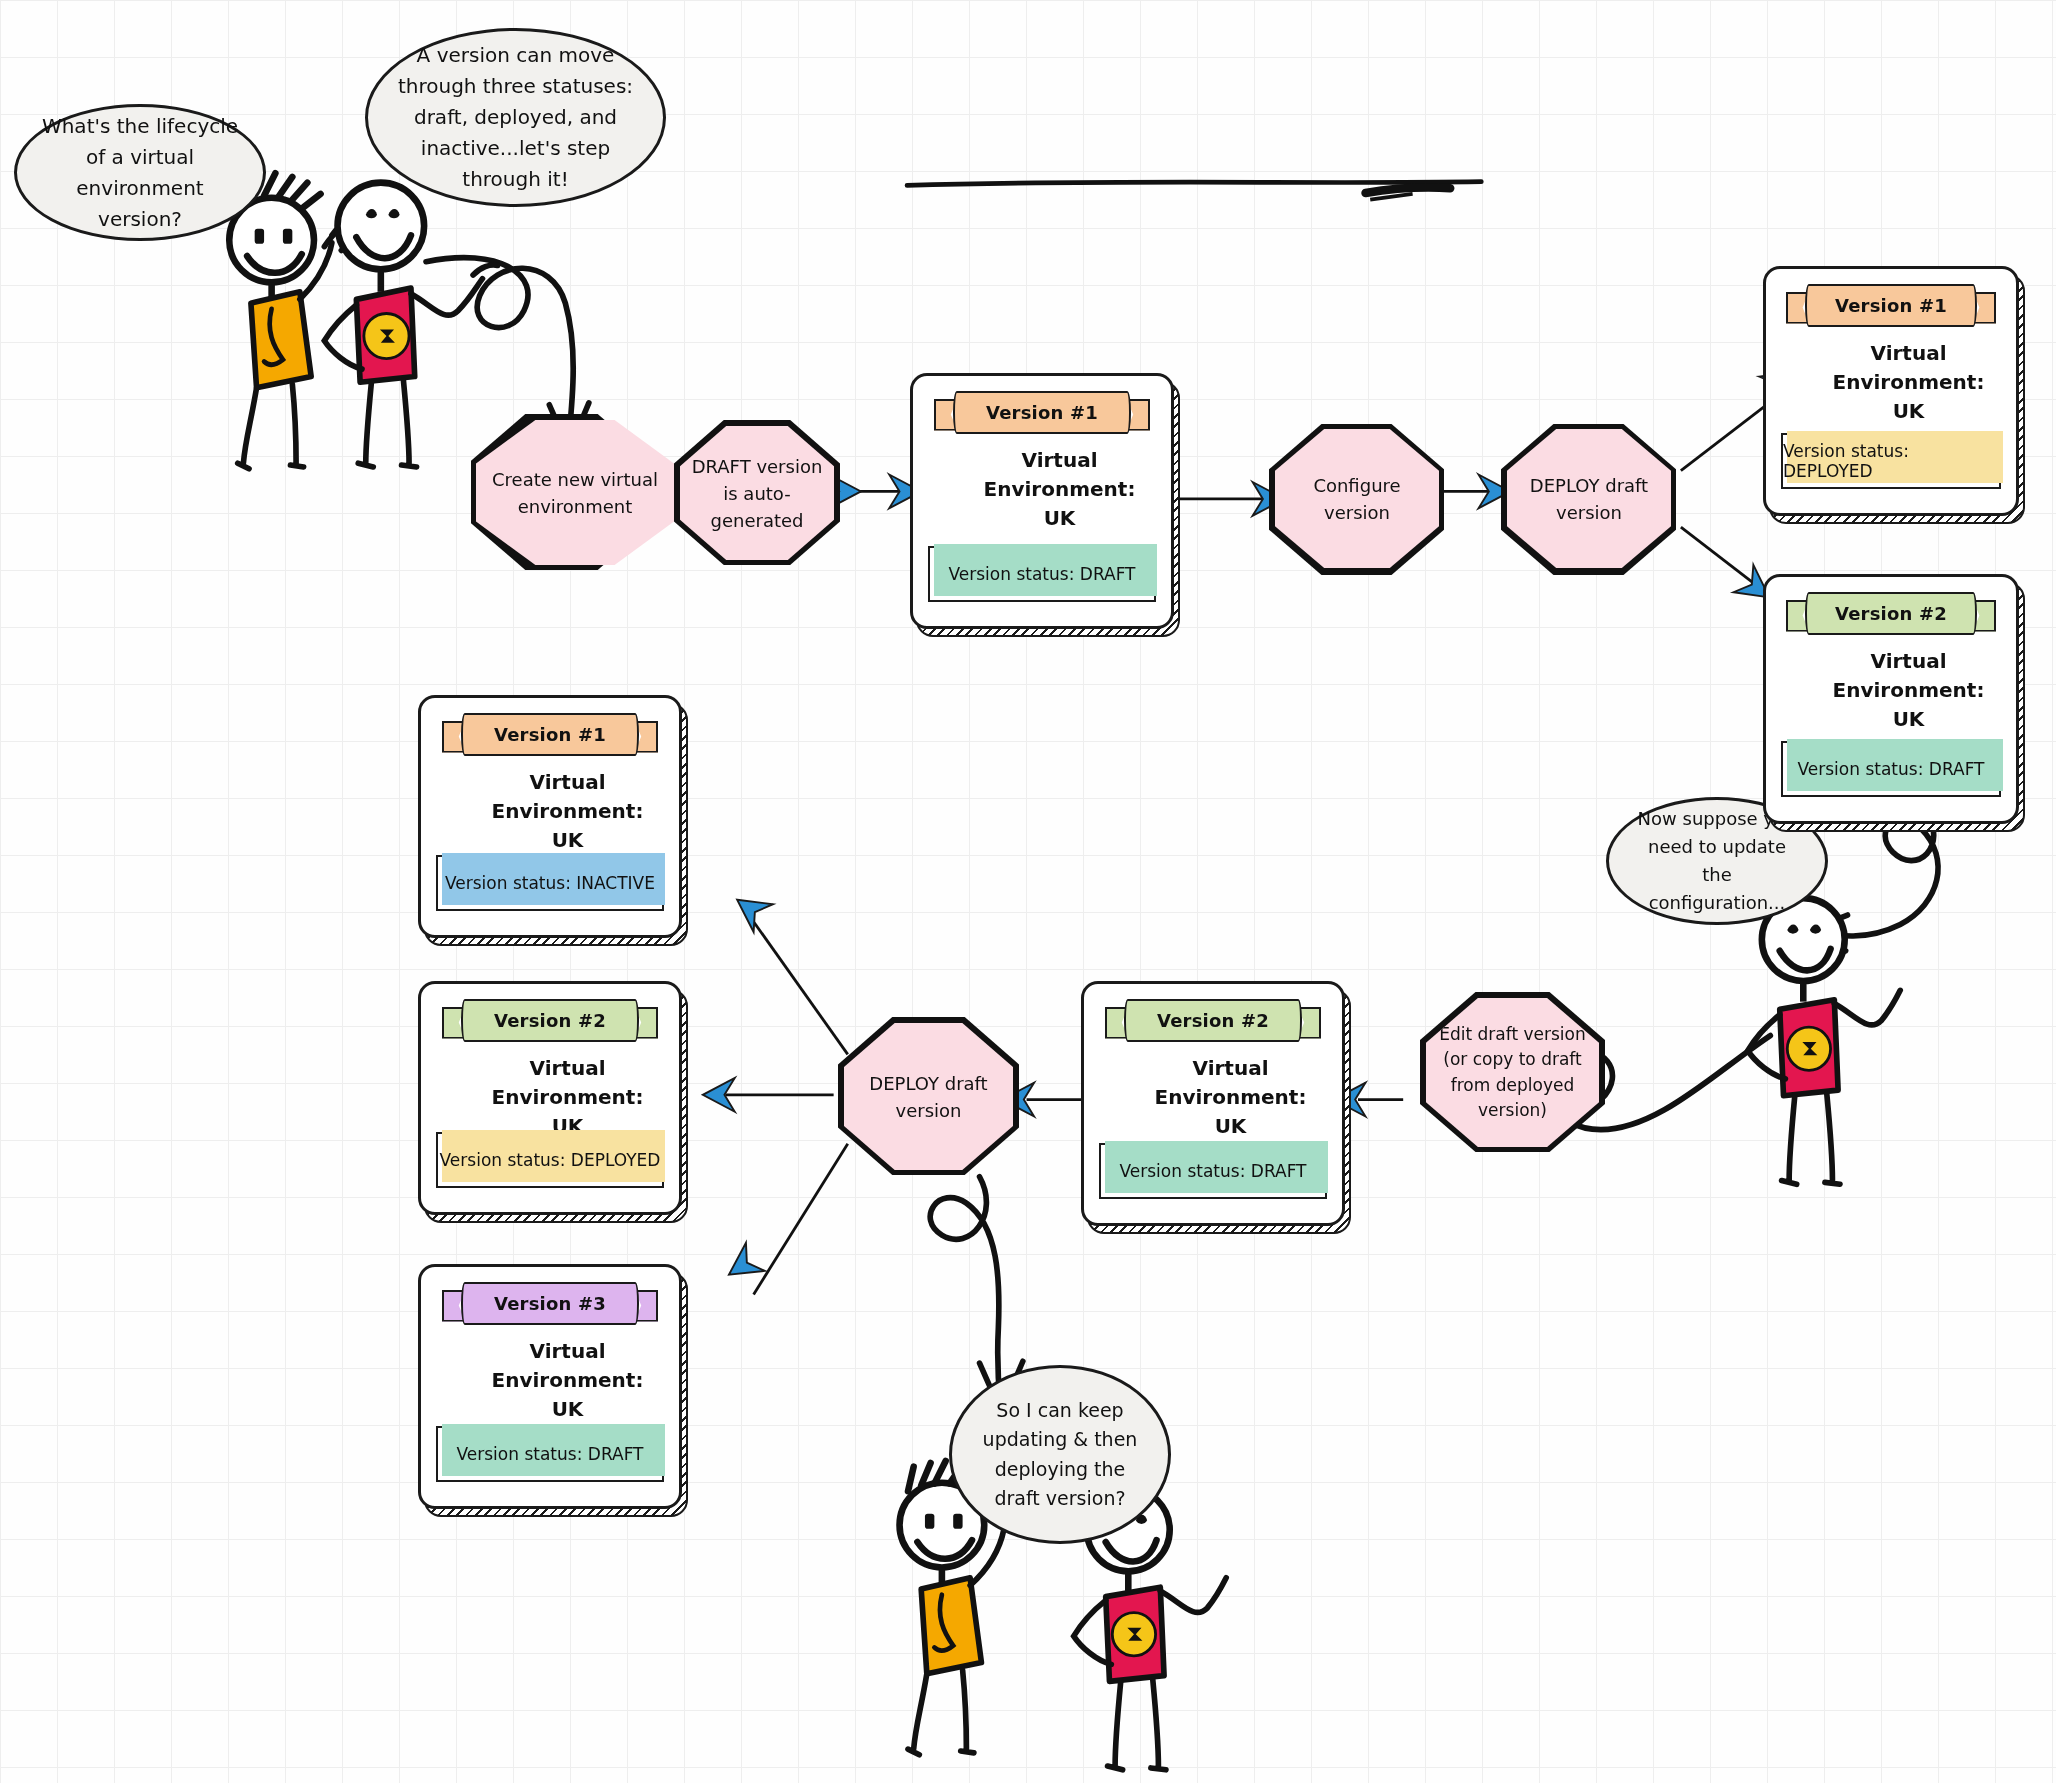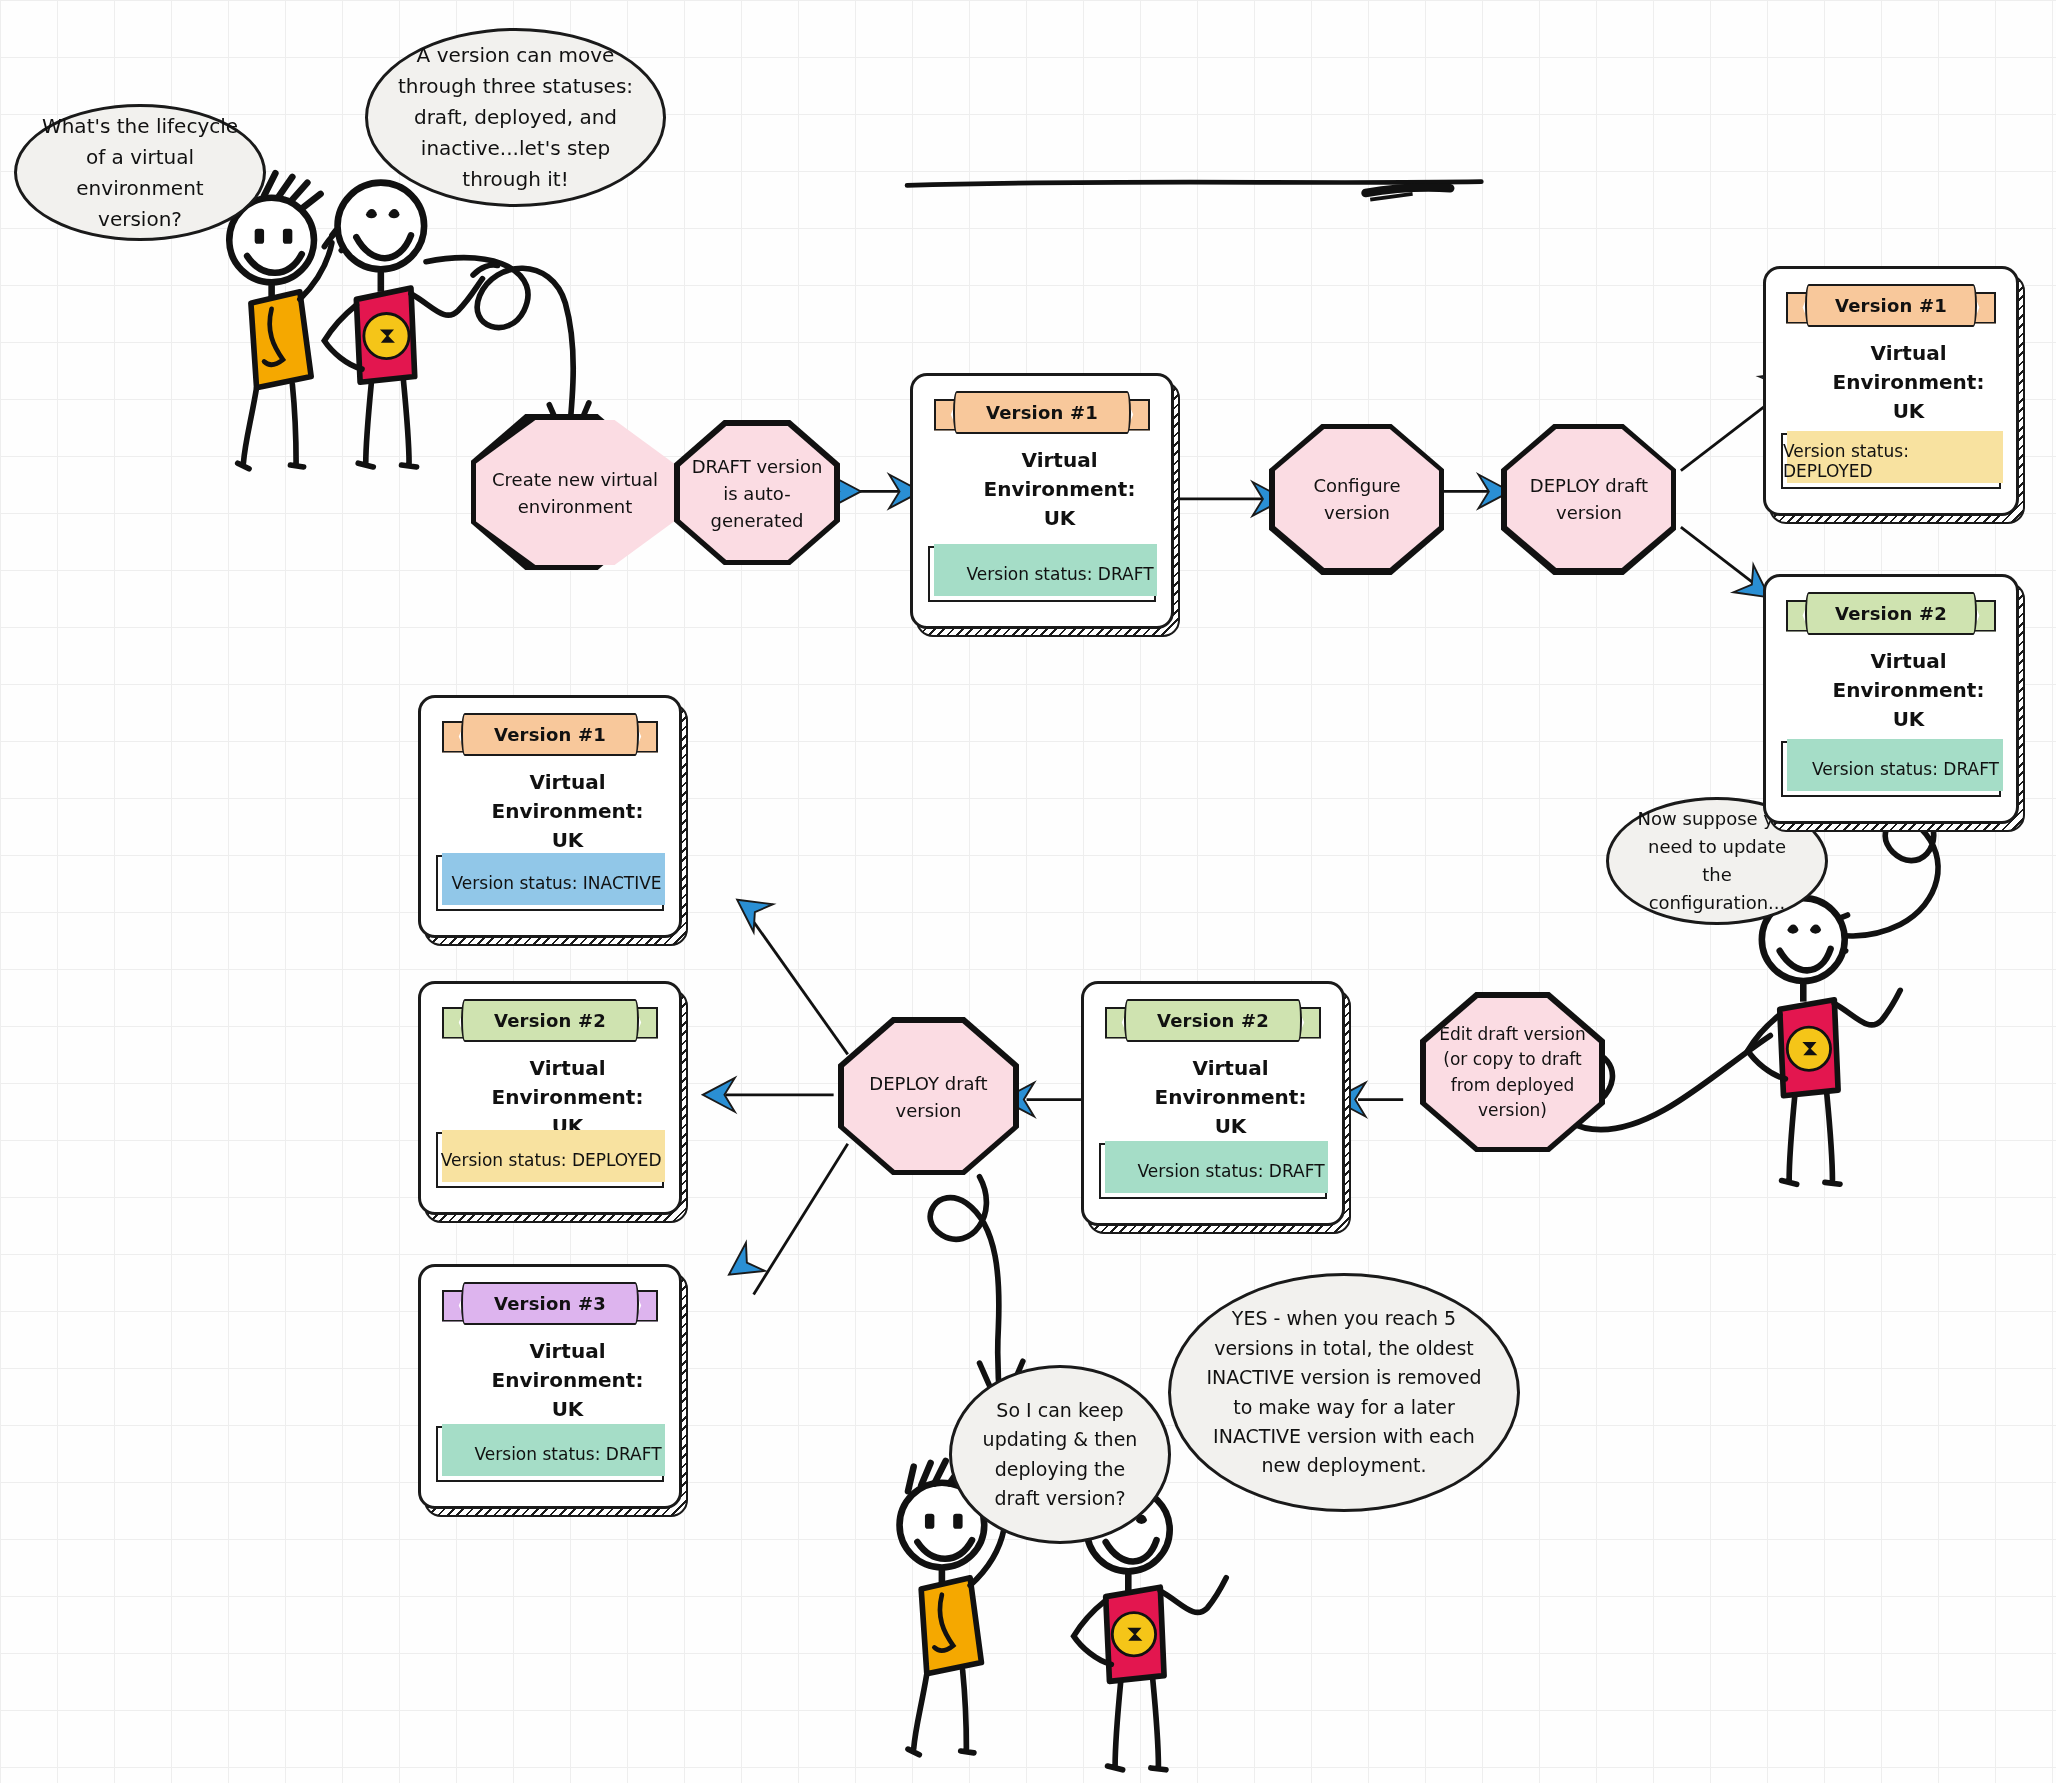--- a/index.html
+++ b/index.html
@@ -75,21 +75,21 @@
     position:relative;z-index:3;font-weight:bold;font-size:18px;color:#111;
     letter-spacing:0.2px;
   }
   .card-title{
     position:absolute;left:0;right:0;top:70px;text-align:center;
     font-weight:bold;font-size:20px;color:#111;line-height:1.45;margin-left:35px;
   }
   .status-band{
     position:absolute;left:6%;right:6%;bottom:24.5px;height:56px;
     border:2.4px solid #1a1a1a;box-sizing:border-box;
-    display:flex;align-items:center;justify-content:flex-end;
+    display:flex;align-items:center;justify-content:center;
     font-size:17px;color:#111;
   }
   .status-band .band-bg{
     position:absolute;left:3.8px;top:-3.8px;width:100%;height:100%;z-index:0;
   }
   .status-band .band-text{position:relative;z-index:2;}
 </style>
 </head>
 <body>
 
@@ -261,23 +261,20 @@
   </div>
 
   <div class="bubble" style="left:1606px;top:797px;width:222px;height:128px;font-size:18px;">
     <span>Now suppose you need to update the configuration...</span>
   </div>
 
   <div class="bubble" style="left:949px;top:1365px;width:222px;height:179px;font-size:19px;">
     <span>So I can keep updating &amp; then deploying the draft version?</span>
   </div>
 
-  <div class="bubble" style="left:1168px;top:1273px;width:352px;height:239px;font-size:19px;">
-    <span>YES - when you reach 5 versions in total, the oldest INACTIVE version is removed to make way for a later INACTIVE version with each new deployment.</span>
-  </div>
 
   <div>
     <div class="octa-border" style="left:471px;top:414px;width:181px;height:156px;"></div>
     <div class="octa" style="left:476px;top:420px;width:198px;height:145px;font-size:18px;">
       <span>Create new virtual environment</span>
     </div>
   </div>
 
   <div>
     <div class="octa-border" style="left:674px;top:420px;width:166px;height:145px;"></div>

